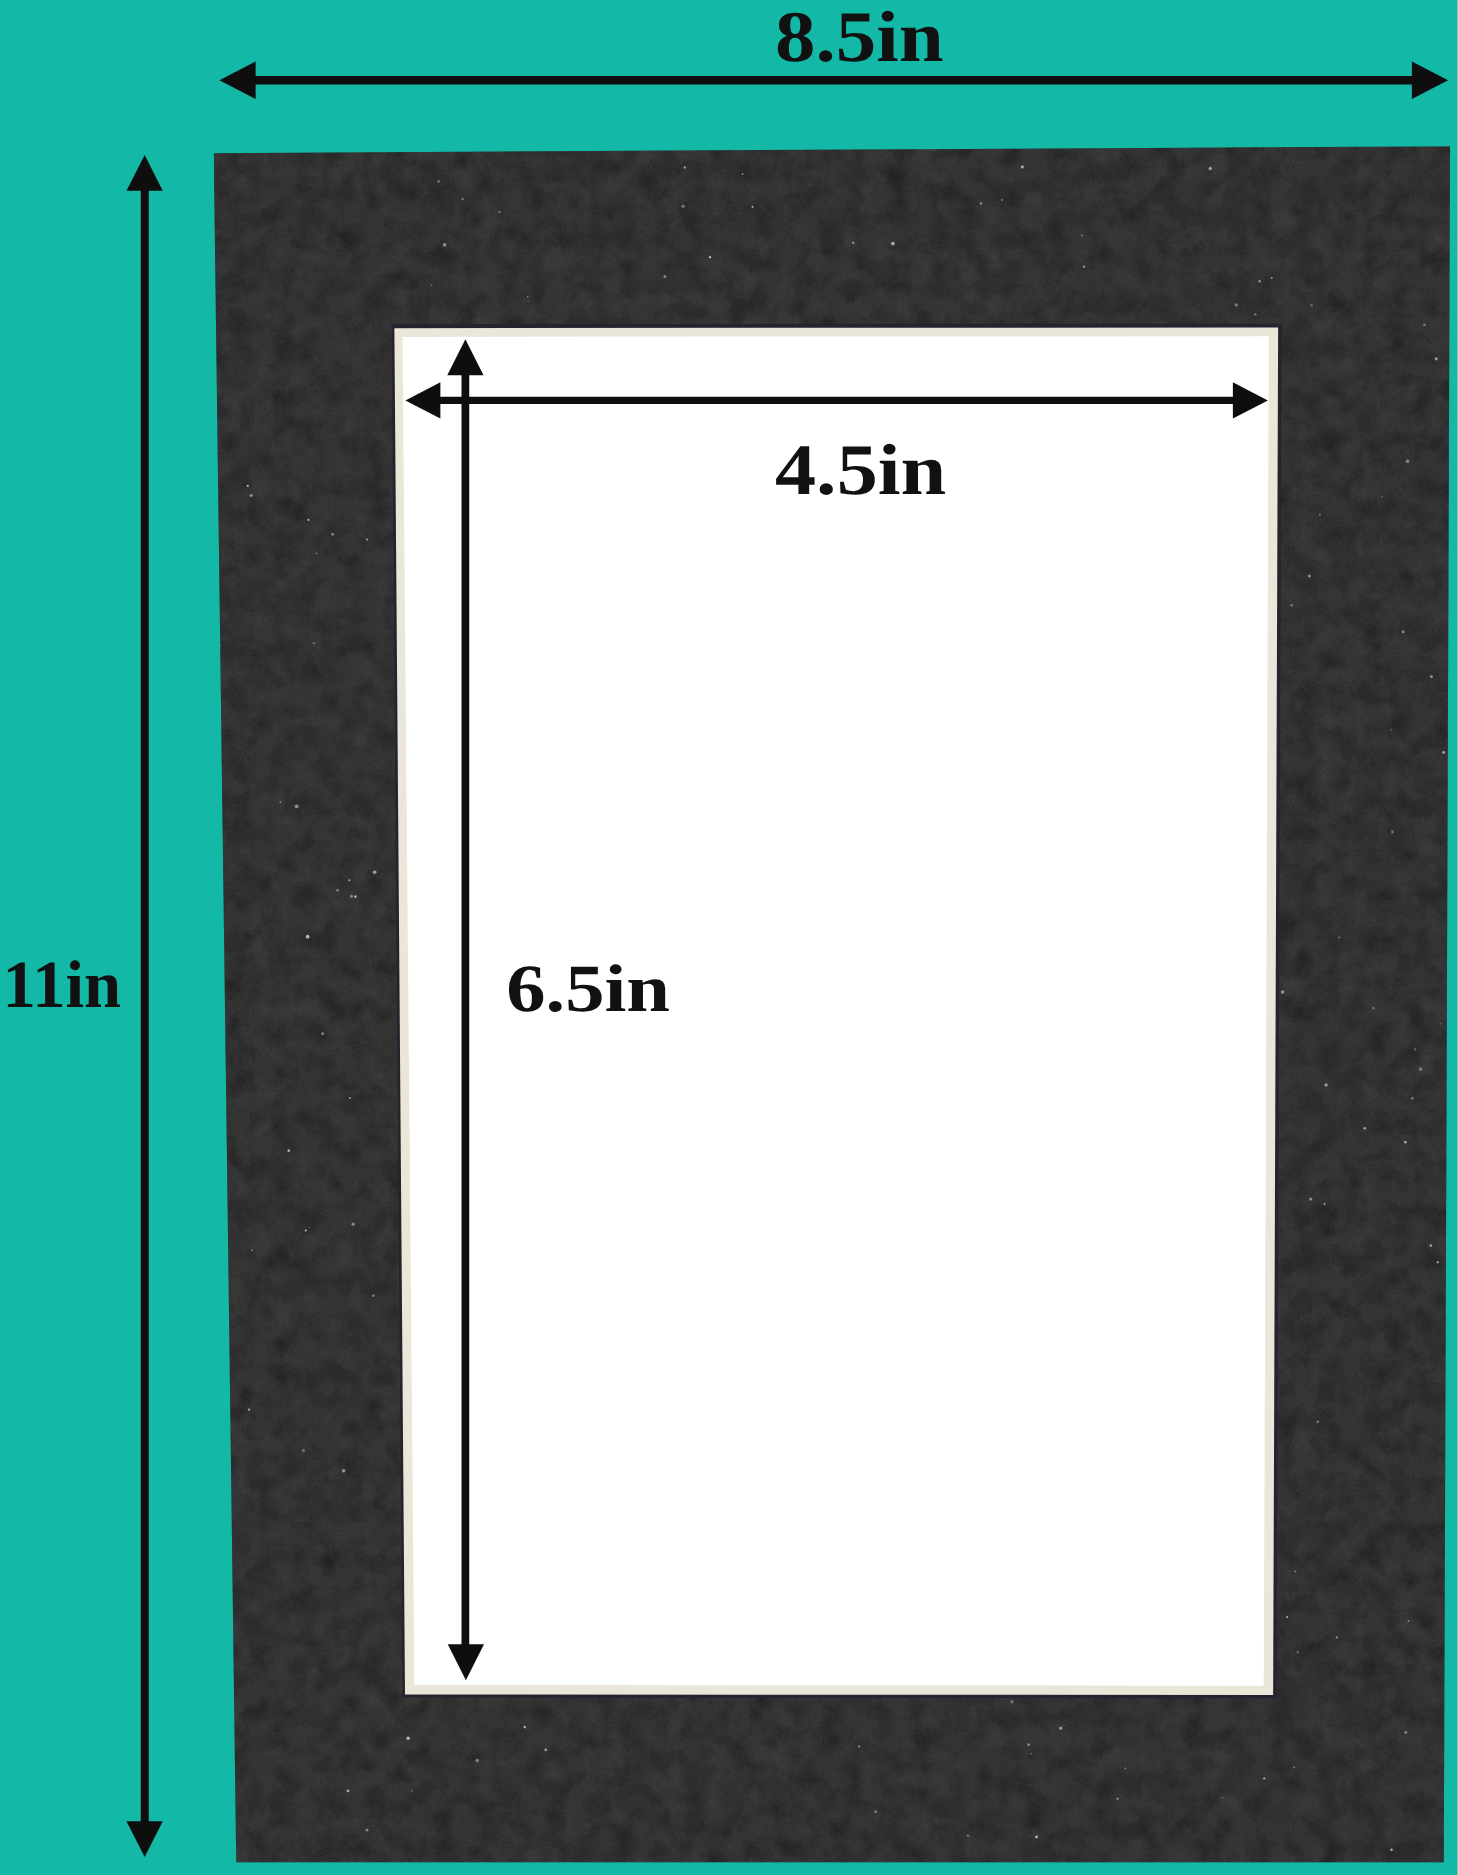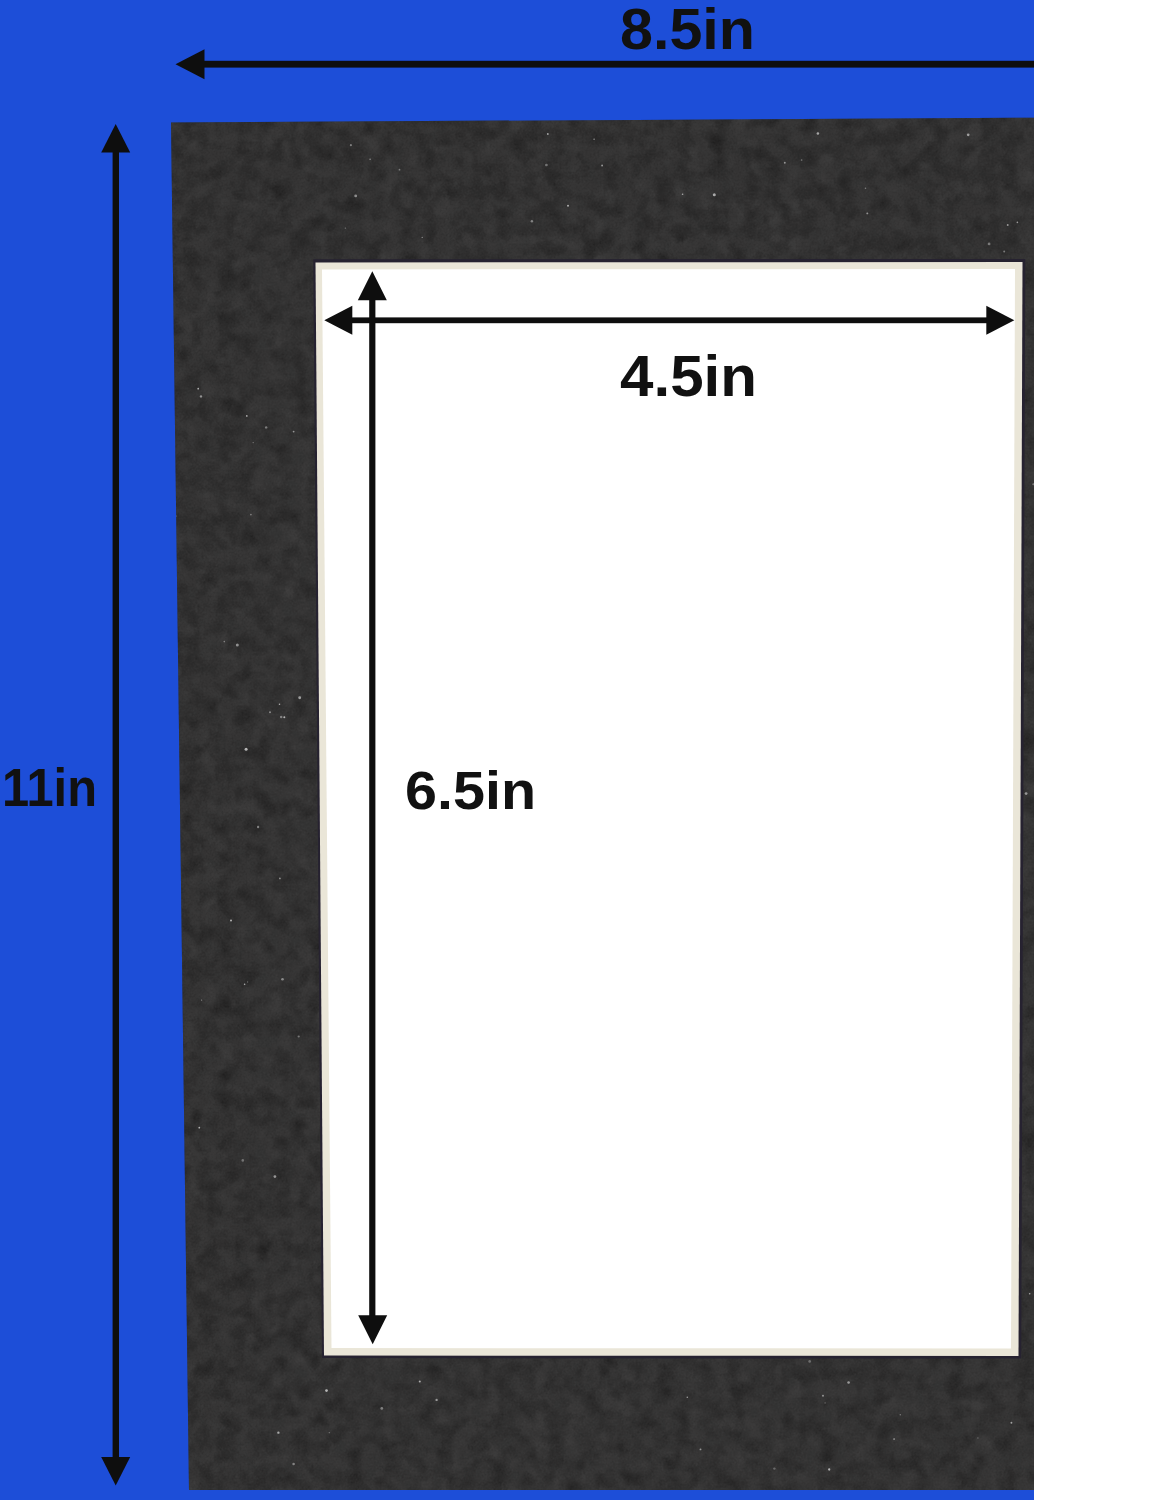--- a/index.html
+++ b/index.html
@@ -1,17 +1,17 @@
 <!DOCTYPE html>
 <html><head>
 <meta charset="utf-8">
 <style>
   html,body{margin:0;padding:0;background:#ffffff;}
-  .page{position:relative;width:1034px;height:1500px;background:#1d4ed8;overflow:hidden;
-        font-family:Liberation Sans, sans-serif;}
+  .page{position:relative;width:1166px;height:1500px;background:#14b8a6;overflow:hidden;
+        font-family:Liberation Serif, serif;}
   svg{position:absolute;left:0;top:0;}
 </style>
 </head>
 <body>
 <div class="page">
 <svg width="1166" height="1500" viewBox="0 0 1166 1500">
   <defs>
     <filter id="noisef" x="0" y="0" width="100%" height="100%">
       <feTurbulence type="fractalNoise" baseFrequency="0.5" numOctaves="3" seed="7"></feTurbulence>
       <feColorMatrix type="matrix" values="0 0 0 0 0.6  0 0 0 0 0.6  0 0 0 0 0.6  0.3 0.3 0.3 0 0"></feColorMatrix>

